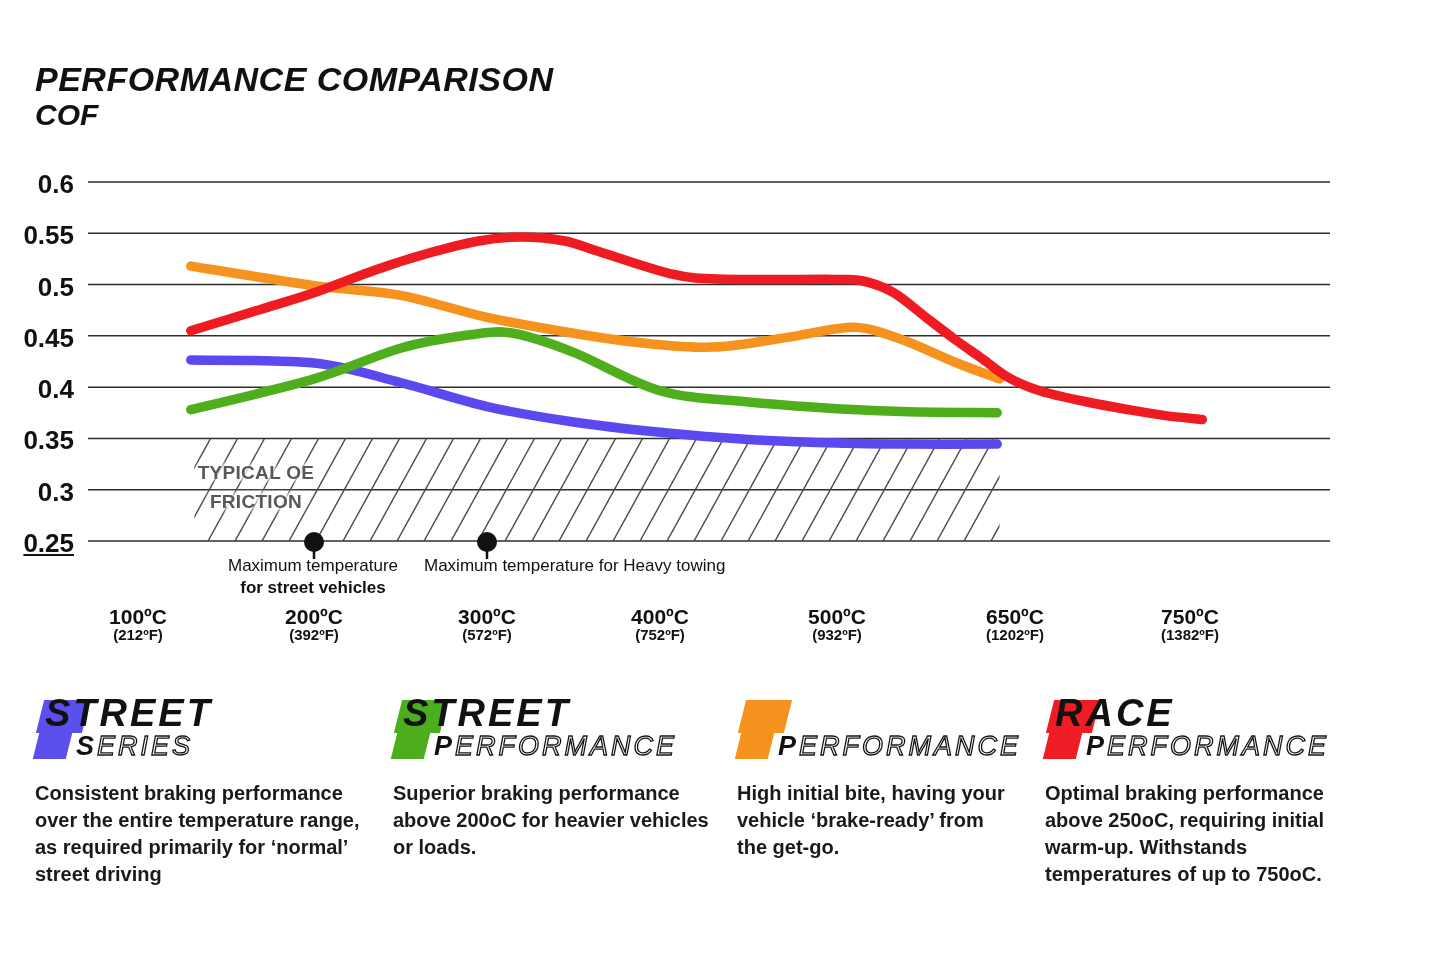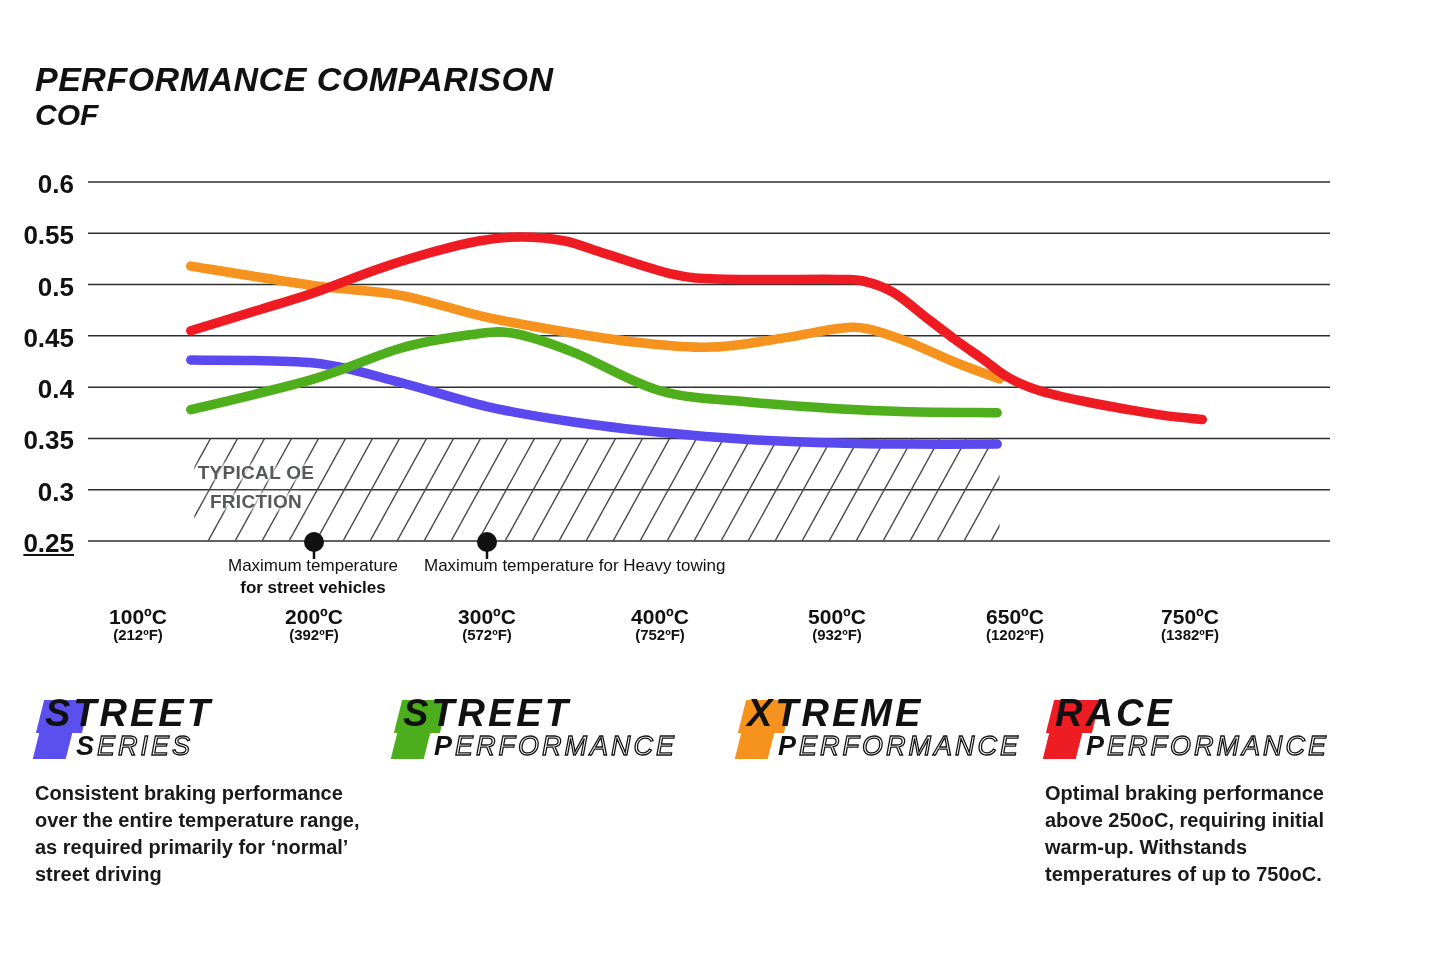--- a/index.html
+++ b/index.html
@@ -186,29 +186,30 @@
   <p class="brand-desc">Consistent braking performance over the entire temperature range, as required primarily for ‘normal’ street driving</p>
 </div>
 
 <div class="brand-card card-1" style="--brand: #4cae1d;">
   <div class="brand-logo">
     <div class="chip chip-top"></div>
     <div class="chip chip-bottom"></div>
     <div class="logo-top">STREET</div>
     <div class="logo-sub"><span class="sub-first">P</span><span class="sub-rest">ERFORMANCE</span></div>
   </div>
+  <p class="brand-desc">Superior braking performance above 200oC for heavier vehicles or loads.</p>
 </div>
 
 <div class="brand-card card-2" style="--brand: #f6921e;">
   <div class="brand-logo">
     <div class="chip chip-top"></div>
     <div class="chip chip-bottom"></div>
-    <div class="logo-top">XTREME</div>
     <div class="logo-sub"><span class="sub-first">P</span><span class="sub-rest">ERFORMANCE</span></div>
   </div>
+  <p class="brand-desc">High initial bite, having your vehicle ‘brake-ready’ from the get-go.</p>
 </div>
 
 <div class="brand-card card-3" style="--brand: #ee1c23;">
   <div class="brand-logo">
     <div class="chip chip-top"></div>
     <div class="chip chip-bottom"></div>
     <div class="logo-top">RACE</div>
     <div class="logo-sub"><span class="sub-first">P</span><span class="sub-rest">ERFORMANCE</span></div>
   </div>
   <p class="brand-desc">Optimal braking performance above 250oC, requiring initial warm-up. Withstands temperatures of up to 750oC.</p>

